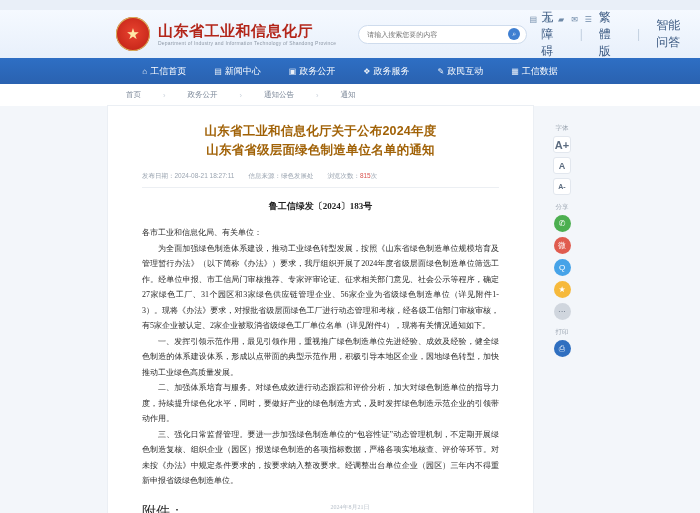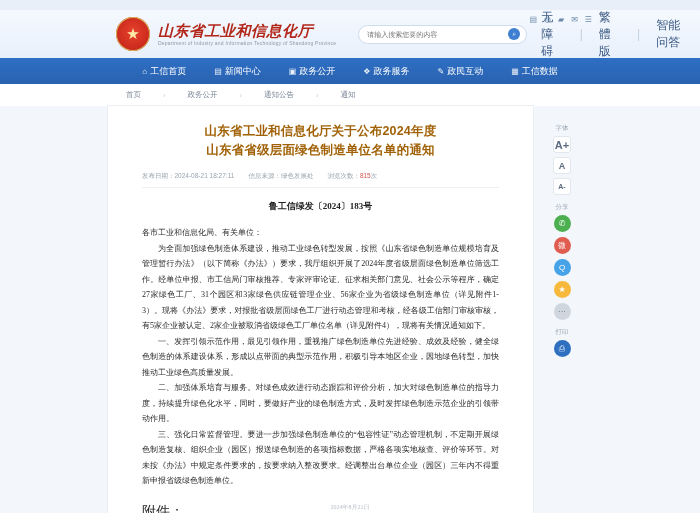--- a/index.html
+++ b/index.html
@@ -40,21 +40,20 @@
     box-shadow: 0 0 0 1px #d8b25a inset;
   }
   .title-block { margin-left: 8px; }
   .title-cn {
     color: #b3261a;
     font-size: 15px;
     font-weight: bold;
     letter-spacing: .5px;
     line-height: 17px;
     white-space: nowrap;
-    font-style: italic;
   }
   .title-en {
     color: #8f9aa8;
     font-size: 5px;
     letter-spacing: .2px;
     line-height: 8px;
     white-space: nowrap;
   }
   .searchwrap {
     margin-left: 22px;

